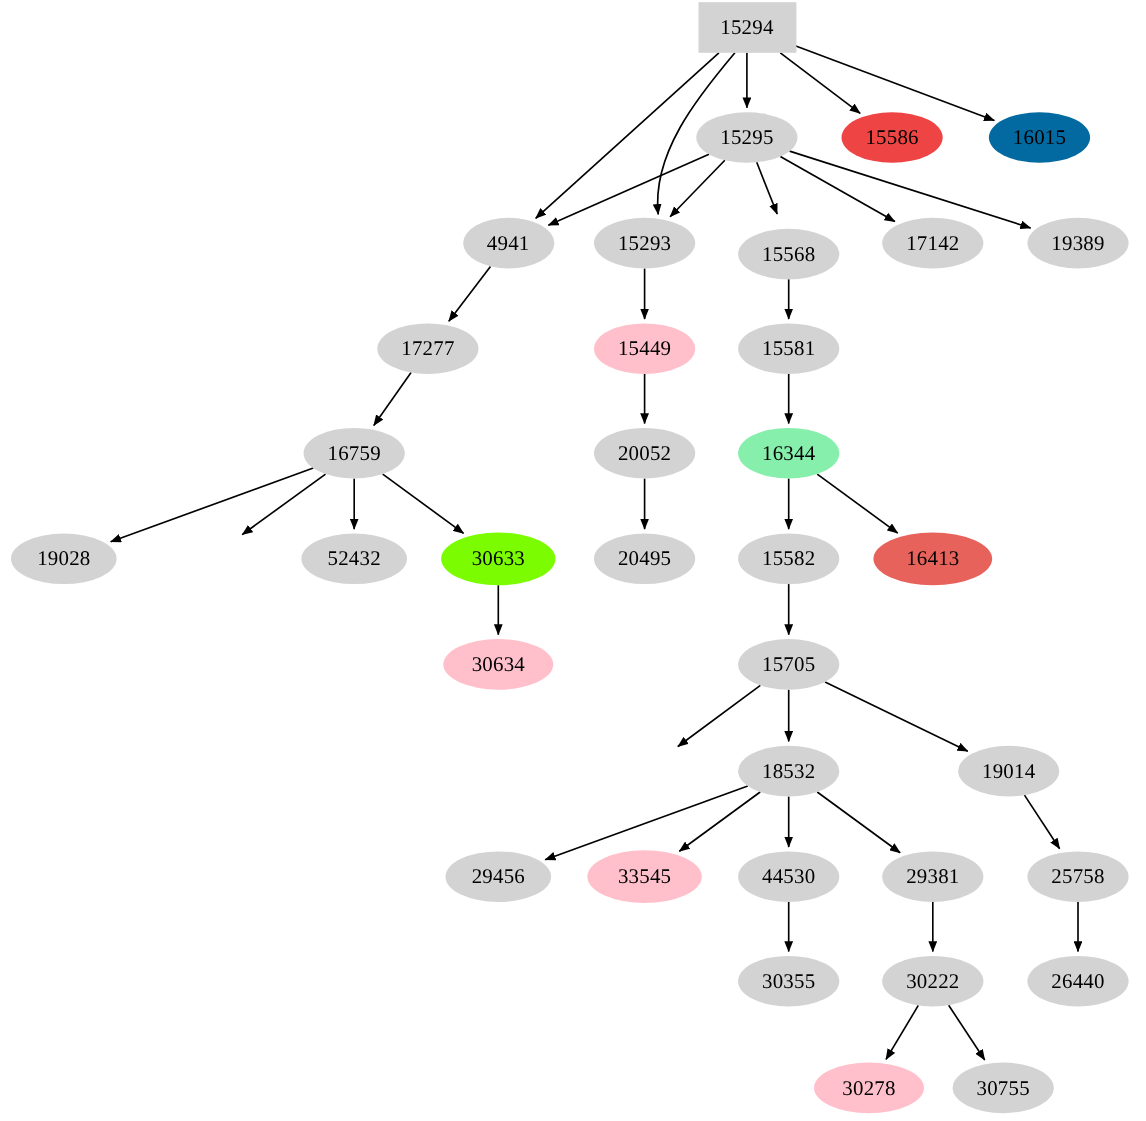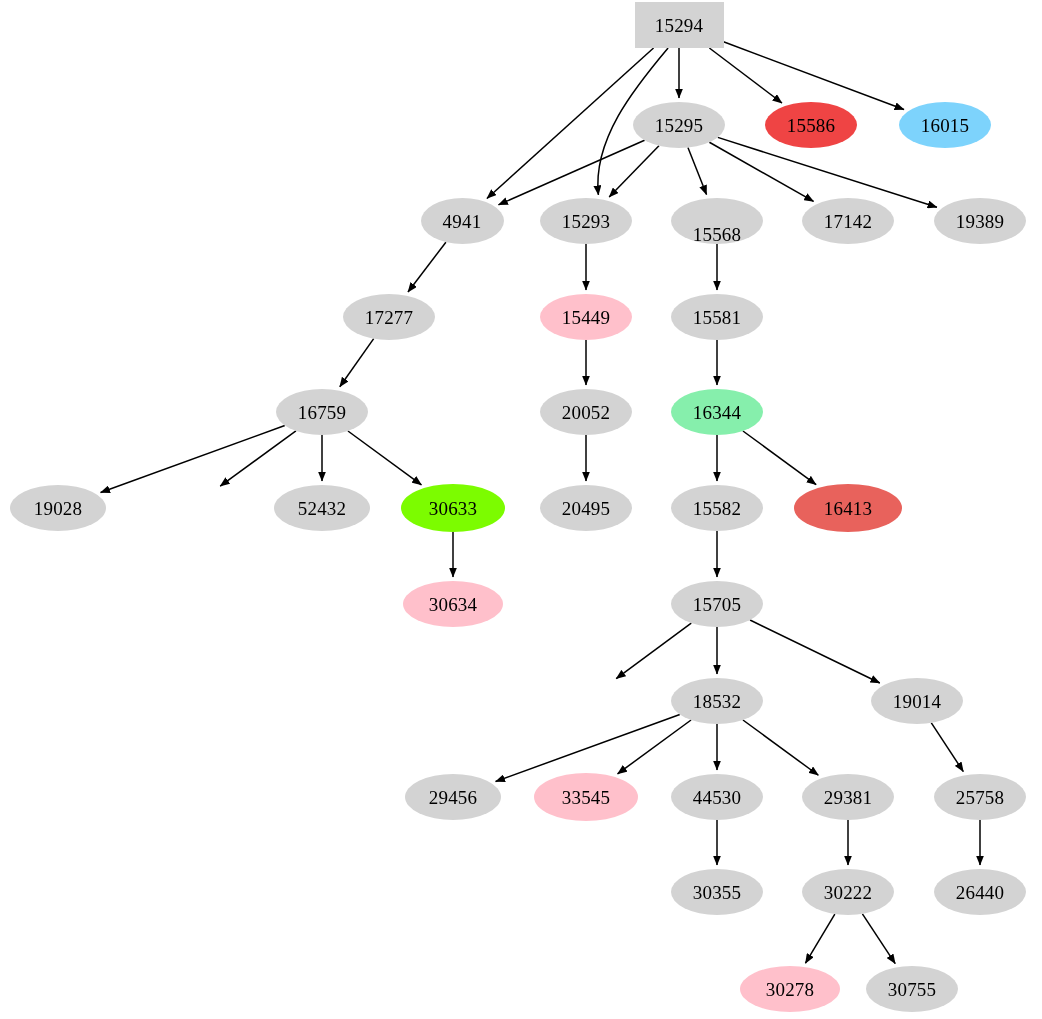--- a/index.html
+++ b/index.html
@@ -109,30 +109,30 @@
   <div id="node-layer">
       <div class="node box" style="left: 634.5px; top: 2px; width: 89px; height: 46px; background: rgb(211, 211, 211);">
         <span class="node-label">15294</span>
       </div>
       <div class="node ellipse" style="left: 633px; top: 102px; width: 92px; height: 46px; background: rgb(211, 211, 211);">
         <span class="node-label">15295</span>
       </div>
       <div class="node ellipse" style="left: 765px; top: 102px; width: 92px; height: 46px; background: #ef4444;">
         <span class="node-label">15586</span>
       </div>
-      <div class="node ellipse" style="left: 899px; top: 102px; width: 92px; height: 46px; background: #7dd3fc;">
+      <div class="node ellipse" style="left: 899px; top: 102px; width: 92px; height: 46px; background: #0369a1;">
         <span class="node-label">16015</span>
       </div>
       <div class="node ellipse" style="left: 420.5px; top: 198px; width: 83px; height: 46px; background: rgb(211, 211, 211);">
         <span class="node-label">4941</span>
       </div>
       <div class="node ellipse" style="left: 540px; top: 198px; width: 92px; height: 46px; background: rgb(211, 211, 211);">
         <span class="node-label">15293</span>
       </div>
-      <div class="node ellipse" style="left: 671px; top: 198px; width: 92px; height: 46px; background: rgb(211, 211, 211); align-items: flex-end;">
+      <div class="node ellipse" style="left: 671px; top: 208px; width: 92px; height: 46px; background: rgb(211, 211, 211);">
         <span class="node-label">15568</span>
       </div>
       <div class="node ellipse" style="left: 802px; top: 198px; width: 92px; height: 46px; background: rgb(211, 211, 211);">
         <span class="node-label">17142</span>
       </div>
       <div class="node ellipse" style="left: 934px; top: 198px; width: 92px; height: 46px; background: rgb(211, 211, 211);">
         <span class="node-label">19389</span>
       </div>
       <div class="node ellipse" style="left: 343px; top: 294px; width: 92px; height: 46px; background: rgb(211, 211, 211);">
         <span class="node-label">17277</span>

